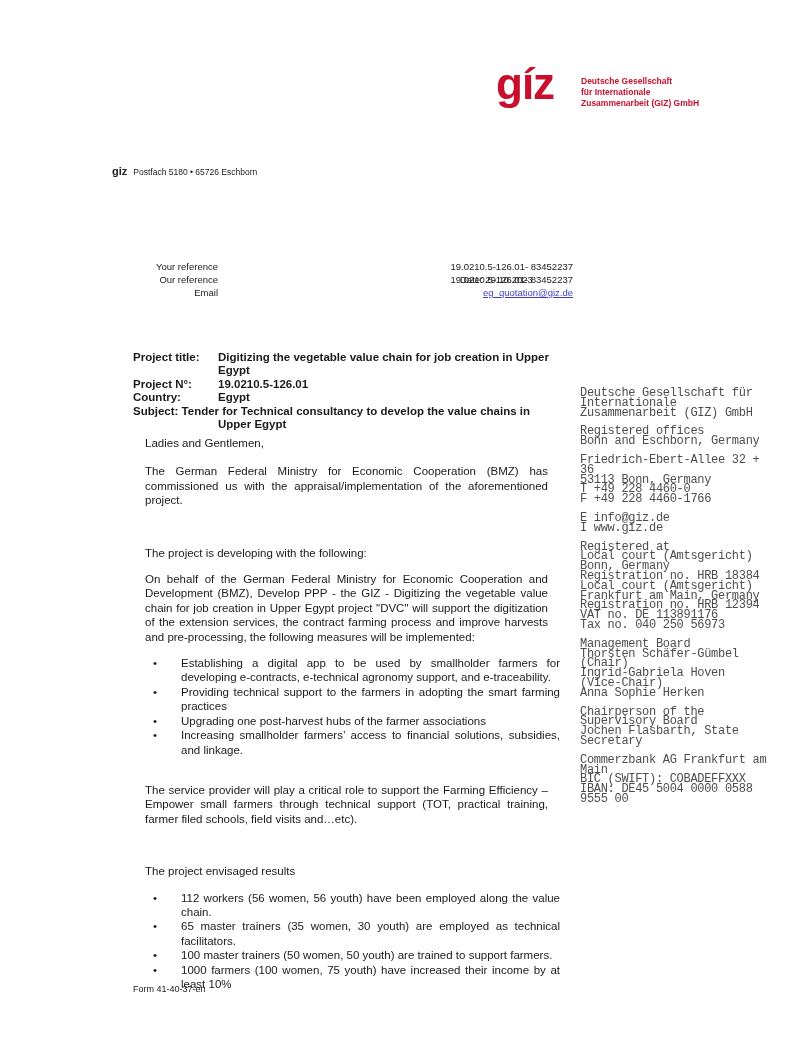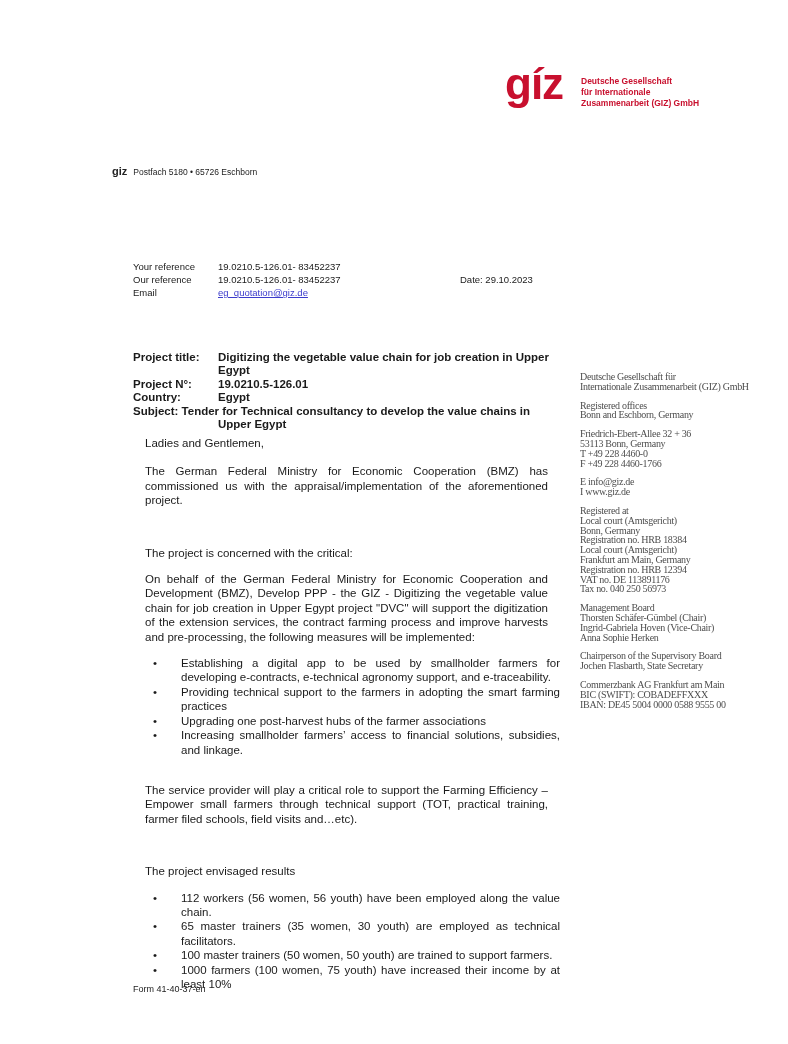--- a/index.html
+++ b/index.html
@@ -9,33 +9,33 @@
     background:#ffffff;
     font-family:"Liberation Sans",sans-serif;
     color:#1a1a1a;
     overflow:hidden;
     margin:0 auto;
   }
   
   .logo-wordmark{
     position:absolute;left:496px;top:62px;
     font-size:44px;font-weight:bold;line-height:1;
-    color:#c8102e;letter-spacing:-1px;margin-left:9px;
+    color:#c8102e;letter-spacing:-1px;
   }
   .logo-tagline{
     position:absolute;left:581px;top:76px;
     font-size:8.5px;font-weight:bold;line-height:11px;
     color:#c8102e;white-space:pre-line;
   }
   
   .sender-line{position:absolute;left:112px;top:165px;font-size:8.5px;color:#222;}
   .sender-line .mini-giz{font-weight:bold;font-size:11px;margin-right:6px;}
   
   .ref-block{position:absolute;left:133px;top:260px;width:440px;font-size:9.5px;line-height:13px;}
-  .ref-row{display:flex;}
+  .ref-row{display:flex;text-align:right;}
   .ref-label{width:85px;flex:0 0 85px;}
   .ref-value{flex:1;}
   .email-link{color:#3c3ccc;}
   .date-field{position:absolute;left:327px;top:13px;}
   
   .project-block{position:absolute;left:133px;top:319px;width:432px;
     font-size:11.5px;font-weight:bold;line-height:13.4px;margin-top:32px;}
   .proj-row{display:flex;}
   .proj-label{width:85px;flex:0 0 85px;}
   .proj-value{flex:1;}
@@ -43,23 +43,23 @@
   
   .letter-body{position:absolute;left:133px;top:424px;width:427px;
     font-size:11.5px;line-height:14.4px;}
   .letter-body p{margin:12px;text-align:justify;}
   .salutation{margin-bottom:14px !important;}
   .spacer{height:14px;}
   ul.dash{list-style:none;margin:0;padding:0;text-align:justify;}
   ul.dash li{position:relative;padding-left:48px;text-align:justify;}
   ul.dash li::before{content:"\2022";position:absolute;left:20px;top:0;}
   
-  .sidebar{position:absolute;left:580px;top:372px;width:192px;
-    font-family:Liberation Serif, serif;
-    font-size:10px;line-height:9.8px;color:#4d4d4d;letter-spacing:-0.3px;}
+  .sidebar{position:absolute;left:580px;top:389px;width:192px;
+    font-family:Liberation Mono, monospace;
+    font-size:12px;line-height:9.8px;color:#4d4d4d;letter-spacing:-0.3px;}
   .sidebar .group{margin-bottom:9px;white-space:pre-line;}
   
   .form-footer{position:absolute;left:133px;top:984px;font-size:9px;color:#222;}
 </style>
 </head>
 <body>
 
 <div class="page">
 
   <div class="logo-wordmark">gíz</div>
@@ -103,21 +103,21 @@
     <div class="subject-line">Subject: Tender for Technical consultancy to develop the value chains in Upper Egypt</div>
   </div>
 
   <div class="letter-body">
     <p class="salutation">Ladies and Gentlemen,</p>
 
     <p>The German Federal Ministry for Economic Cooperation (BMZ) has commissioned us with the appraisal/implementation of the aforementioned project.</p>
 
     <div class="spacer"></div>
 
-    <p>The project is concerned with the critical:</p>
+    <p>The project is developing with the following:</p>
     <p>On behalf of the German Federal Ministry for Economic Cooperation and Development (BMZ), Develop PPP - the GIZ - Digitizing the vegetable value chain for job creation in Upper Egypt project "DVC" will support the digitization of the extension services, the contract farming process and improve harvests and pre-processing, the following measures will be implemented:</p>
 
     <ul class="dash">
       <li>Establishing a digital app to be used by smallholder farmers for developing e-contracts, e-technical agronomy support, and e-traceability.</li>
       <li>Providing technical support to the farmers in adopting the smart farming practices</li>
       <li>Upgrading one post-harvest hubs of the farmer associations</li>
       <li>Increasing smallholder farmers’ access to financial solutions, subsidies, and linkage.</li>
     </ul>
 
     <div class="spacer"></div>

